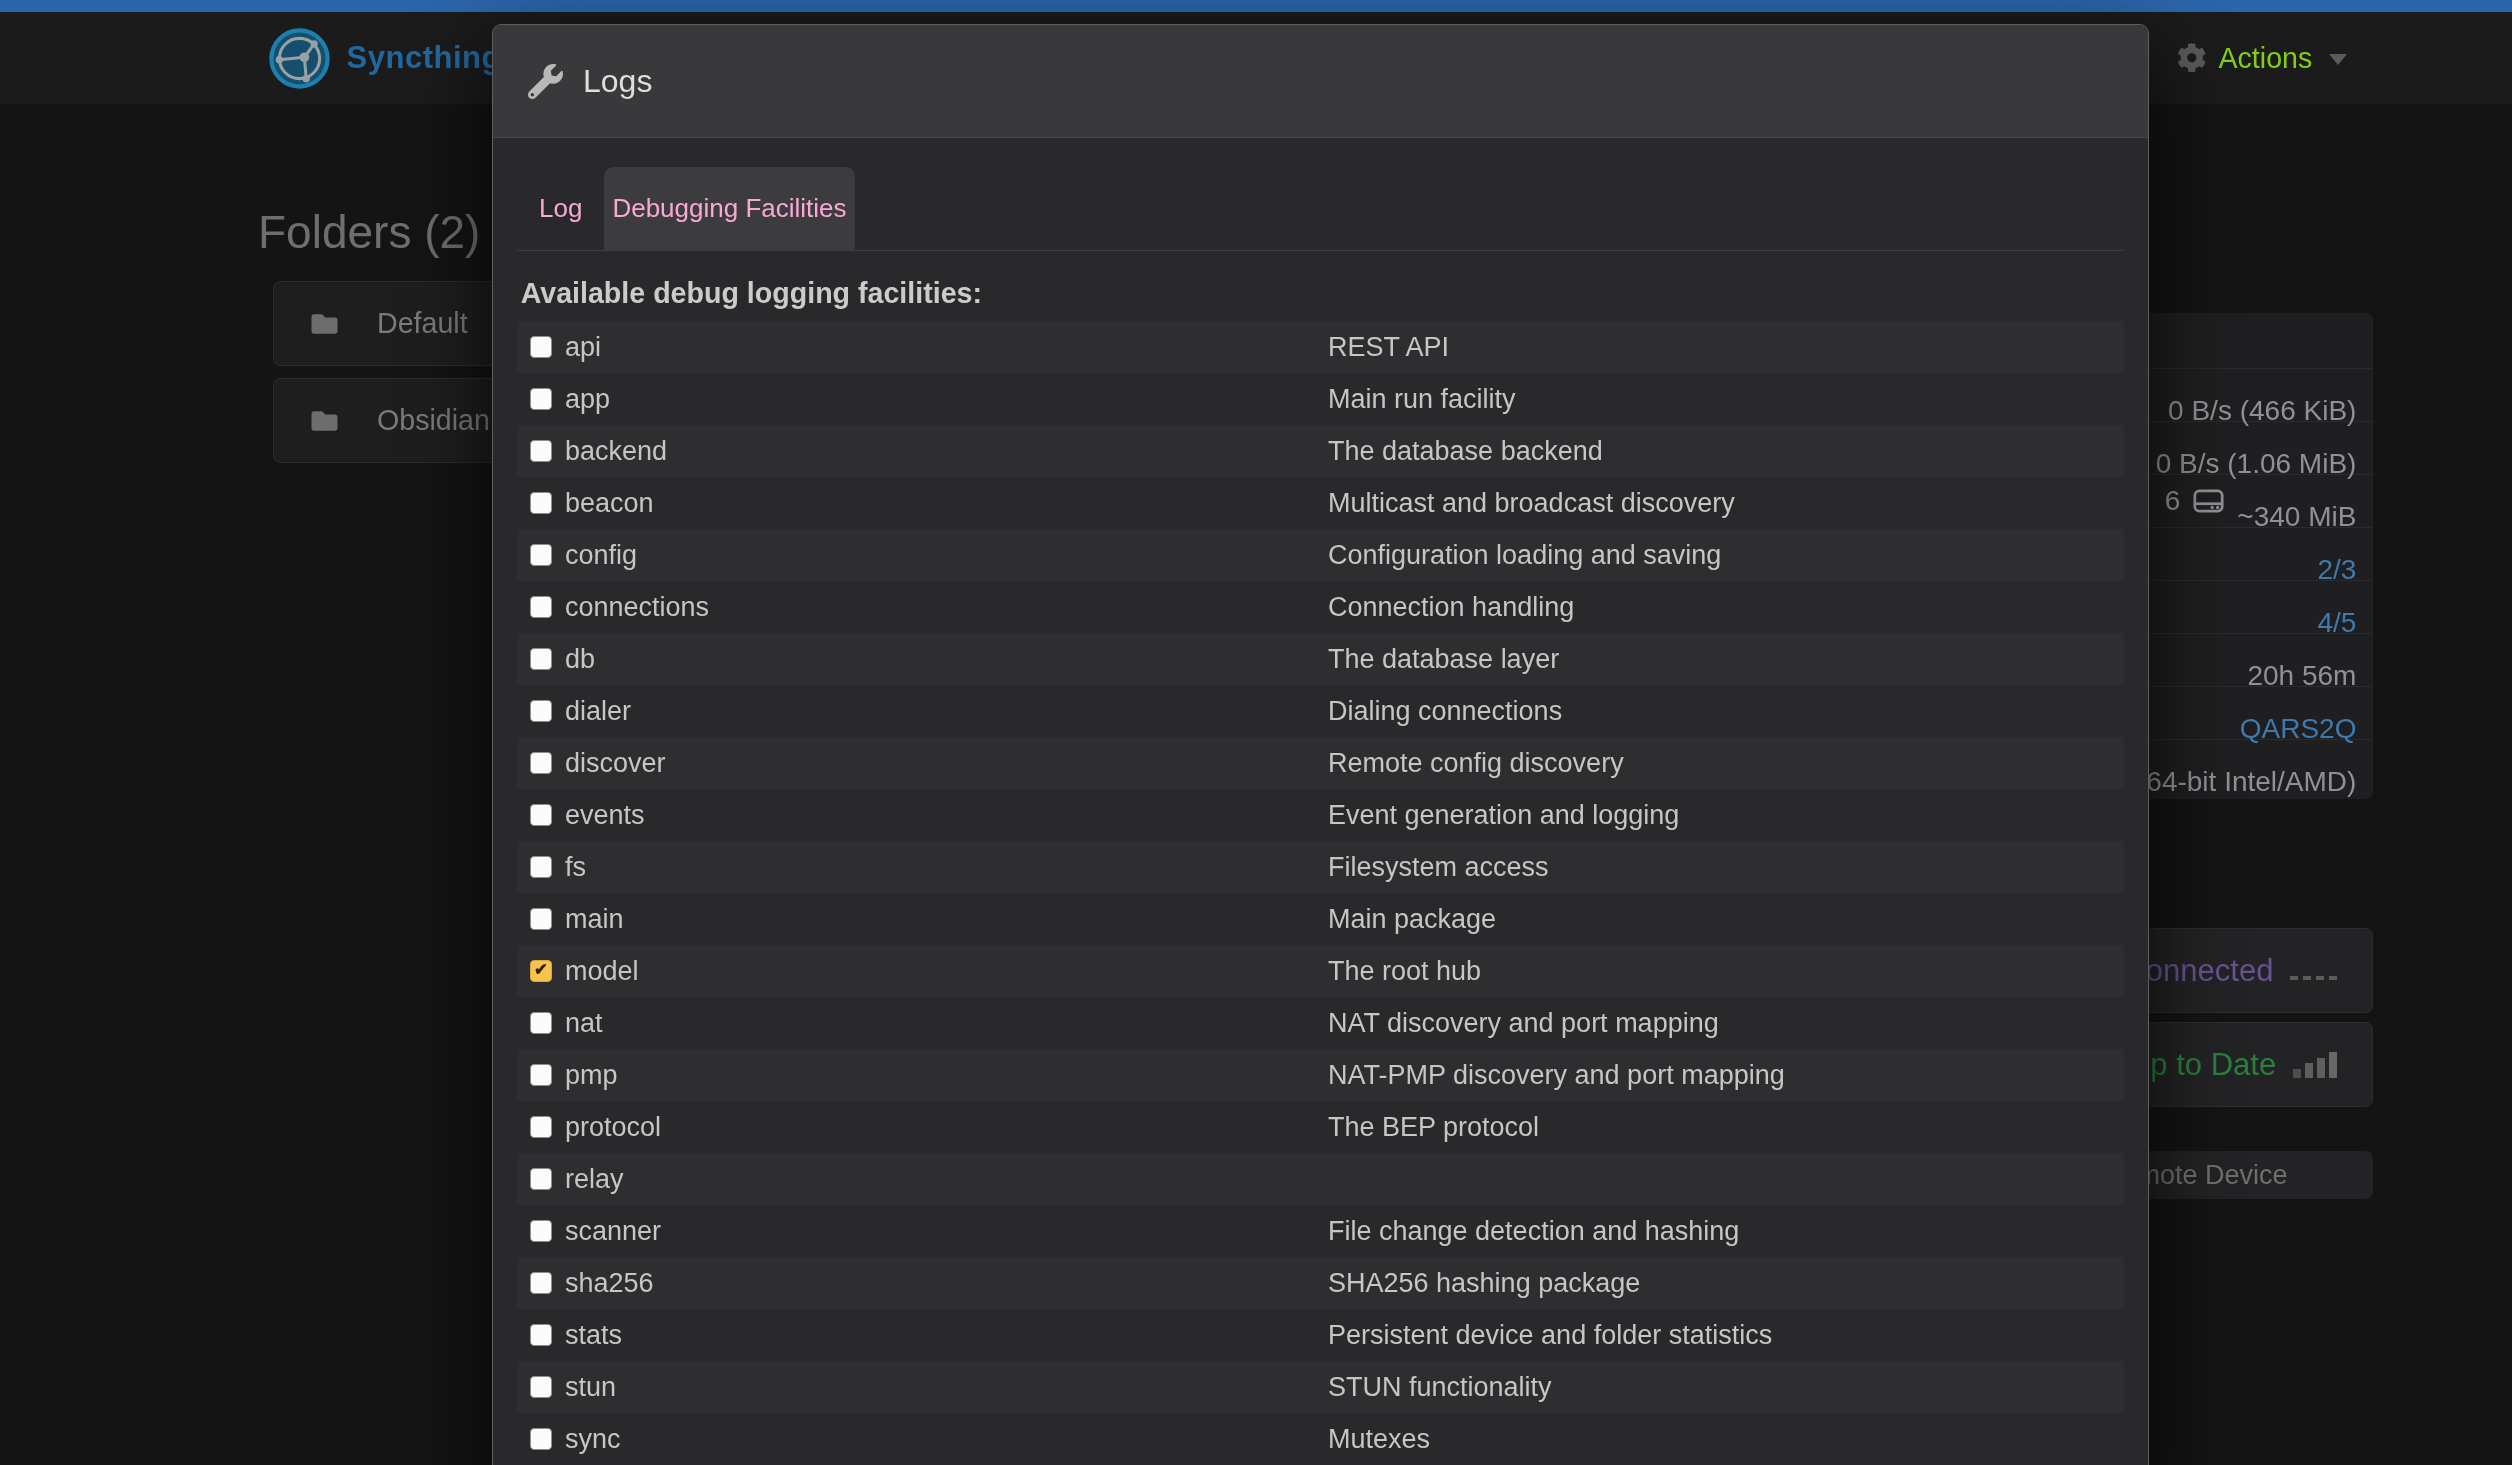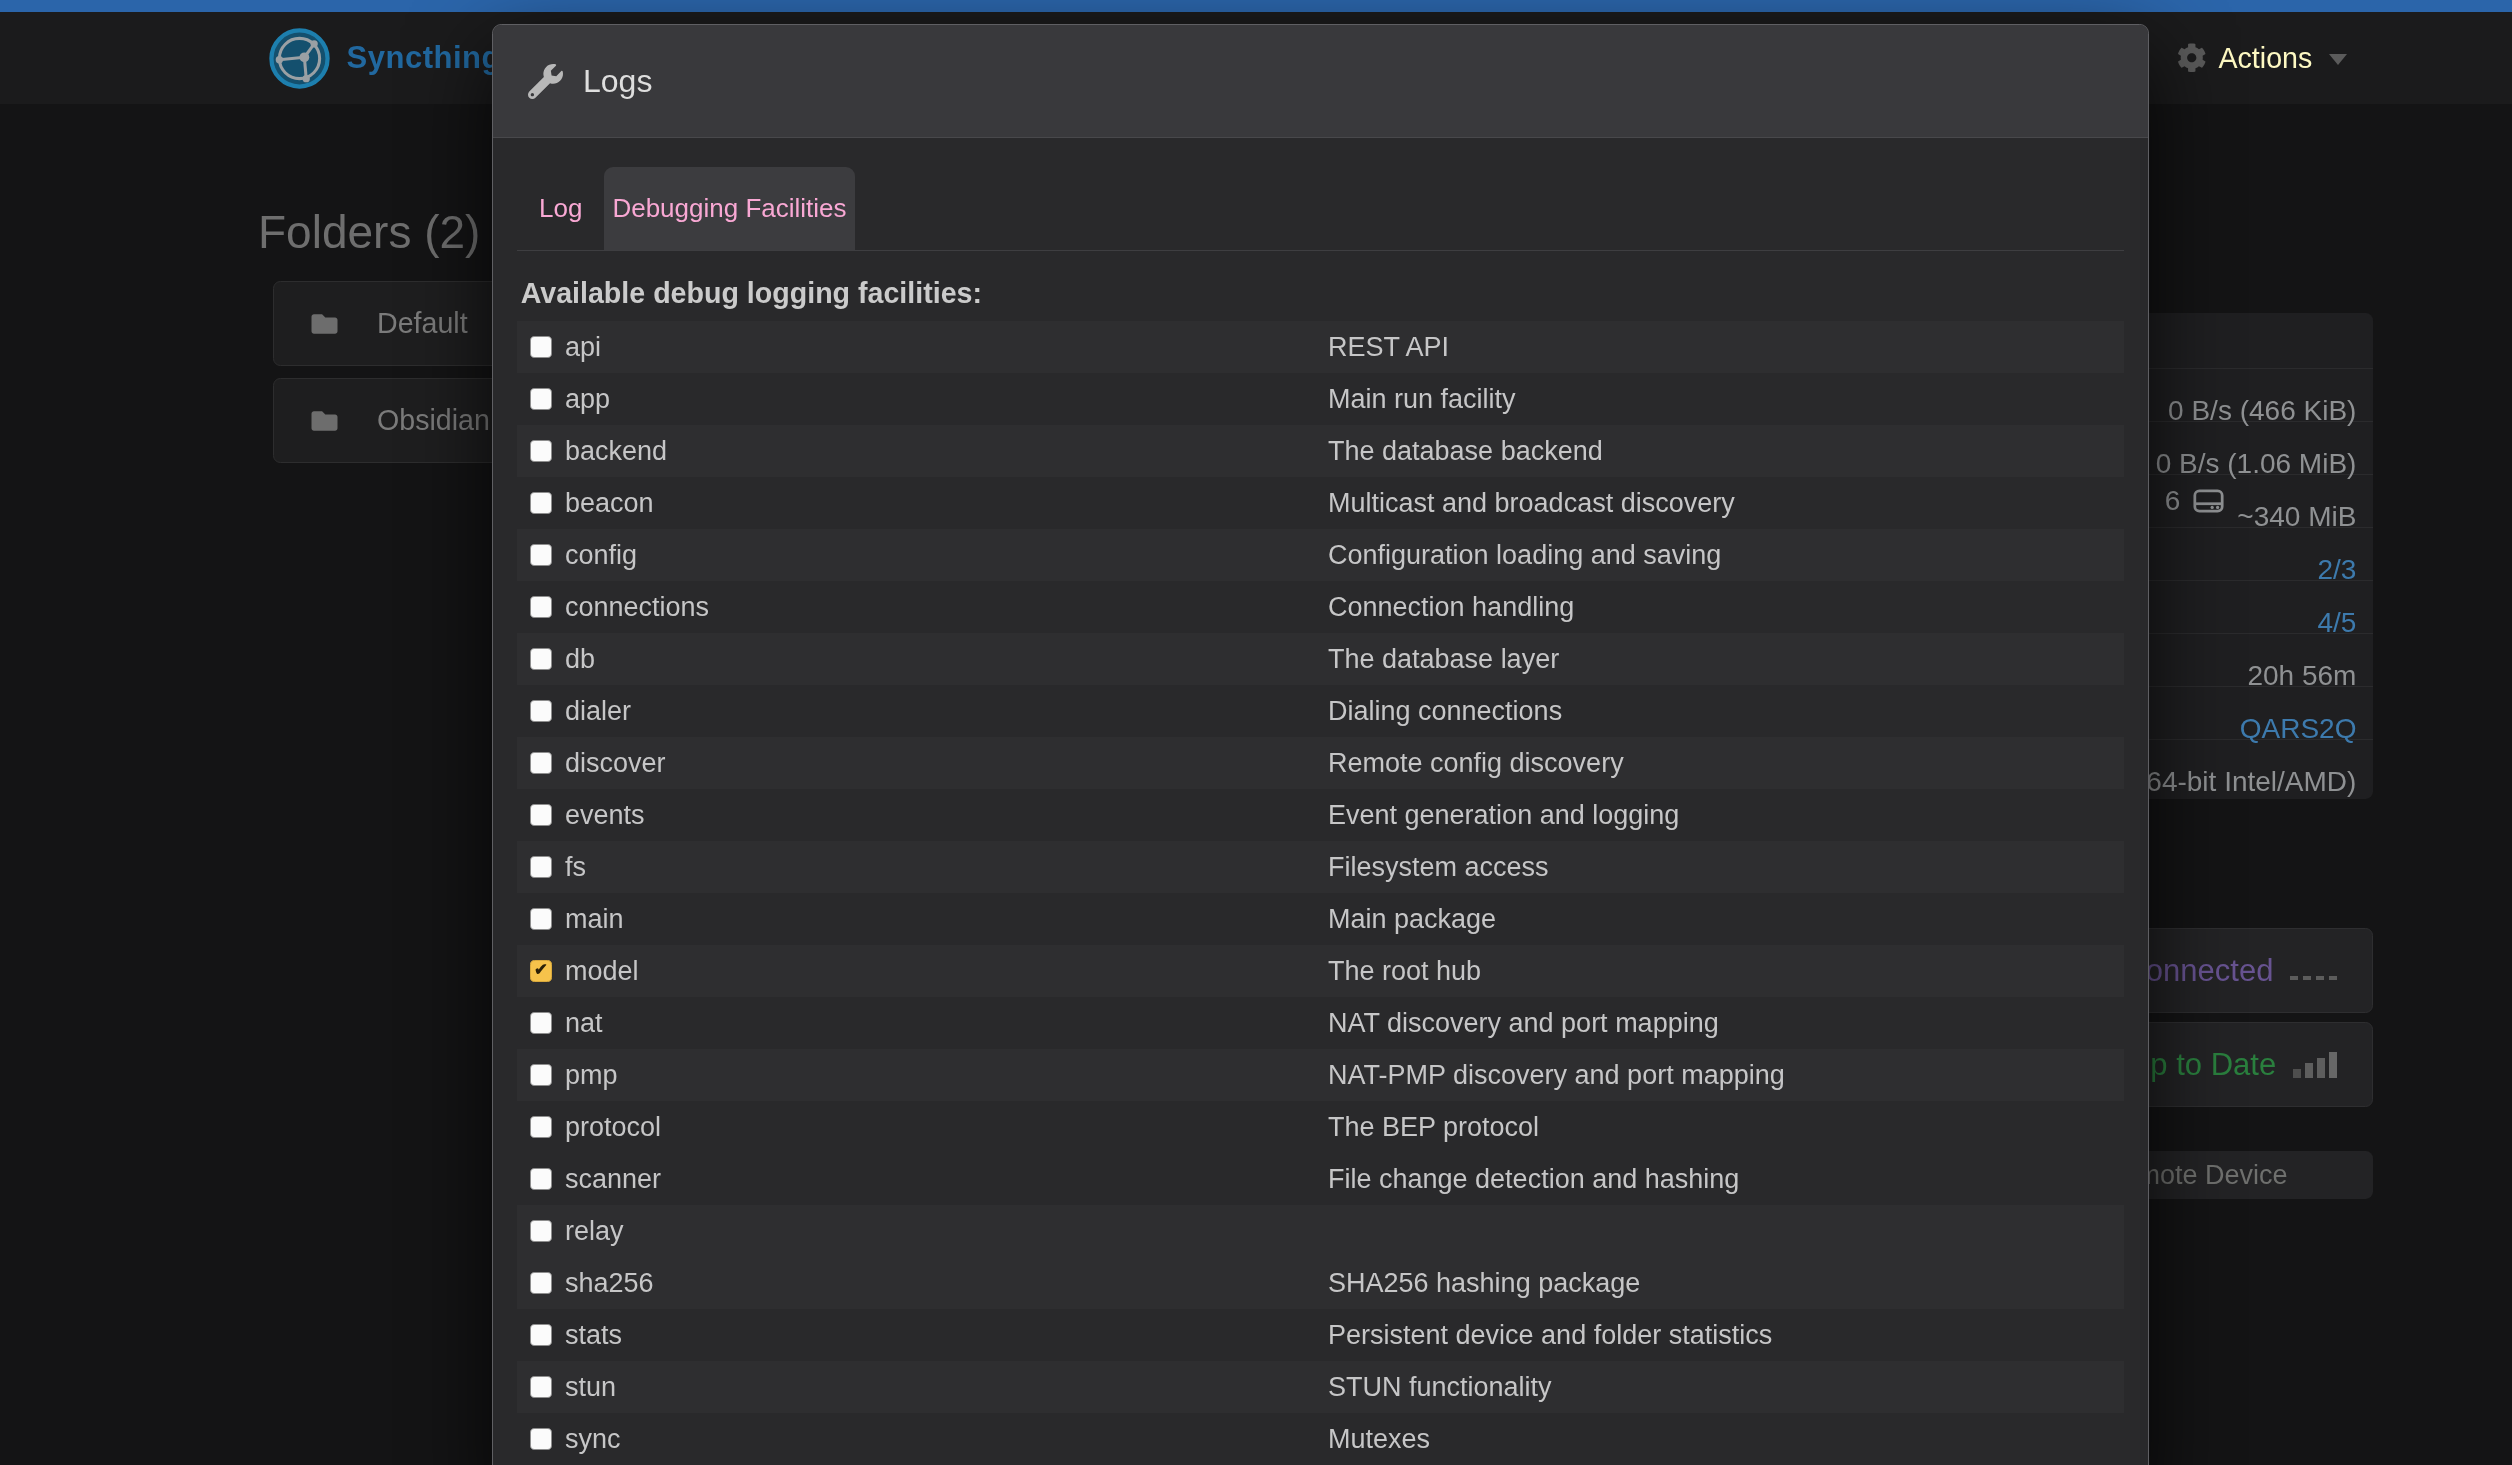--- a/index.html
+++ b/index.html
@@ -6,21 +6,21 @@
   #screen{position:relative;width:2512px;height:1465px;overflow:hidden;
           background:#141415;font-family:"Liberation Sans",sans-serif;}
 
   
   .topbar{position:absolute;left:0;top:0;width:100%;height:12px;background:#2b65aa;}
   .navbar{position:absolute;left:0;top:12px;width:100%;height:92px;background:#1b1b1c;}
   .brand{position:absolute;left:269px;top:0;height:92px;display:flex;align-items:center;gap:16.6px;cursor:pointer;}
   .brand-logo{width:61px;height:61px;flex:none;}
   .brand-name{font-size:31px;font-weight:bold;color:#21689f;letter-spacing:0.5px;}
   .actions{position:absolute;left:2177px;top:0;height:92px;display:flex;align-items:center;gap:12px;
-           color:#fef9c3;font-size:28.6px;cursor:pointer;}
+           color:#84cc16;font-size:28.6px;cursor:pointer;}
   .gear-svg{width:29.5px;height:29.5px;fill:#5a5a5a;}
   .caret{width:0;height:0;border-left:9.2px solid transparent;border-right:9.2px solid transparent;
          border-top:11px solid #5b5b5b;margin-left:4.6px;margin-top:3.7px;}
 
   
   .page-title{position:absolute;left:258px;top:205px;font-size:46px;color:#6e6e6e;}
   .folder-panel{position:absolute;left:273px;width:516px;height:83px;background:#1e1e1f;
                 border:0.9px solid #2d2d2e;border-radius:7.4px;display:flex;align-items:center;cursor:pointer;}
   #folder-0{top:281px}#folder-1{top:378px}
   .folder-svg{margin-left:35px;width:31px;height:26px;fill:#6d6d6d;flex:none;}
@@ -300,30 +300,30 @@
     <span class="fname">pmp</span>
     <span class="fdesc">NAT-PMP discovery and port mapping</span>
   </div>
 
   <div class="frow">
     <span class="cb"></span>
     <span class="fname">protocol</span>
     <span class="fdesc">The BEP protocol</span>
   </div>
 
+  <div class="frow odd">
+    <span class="cb"></span>
+    <span class="fname">relay</span>
+    <span class="fdesc"></span>
+  </div>
+
   <div class="frow">
     <span class="cb"></span>
     <span class="fname">scanner</span>
     <span class="fdesc">File change detection and hashing</span>
-  </div>
-
-  <div class="frow odd">
-    <span class="cb"></span>
-    <span class="fname">relay</span>
-    <span class="fdesc"></span>
   </div>
 
   <div class="frow odd">
     <span class="cb"></span>
     <span class="fname">sha256</span>
     <span class="fdesc">SHA256 hashing package</span>
   </div>
 
   <div class="frow">
     <span class="cb"></span>

